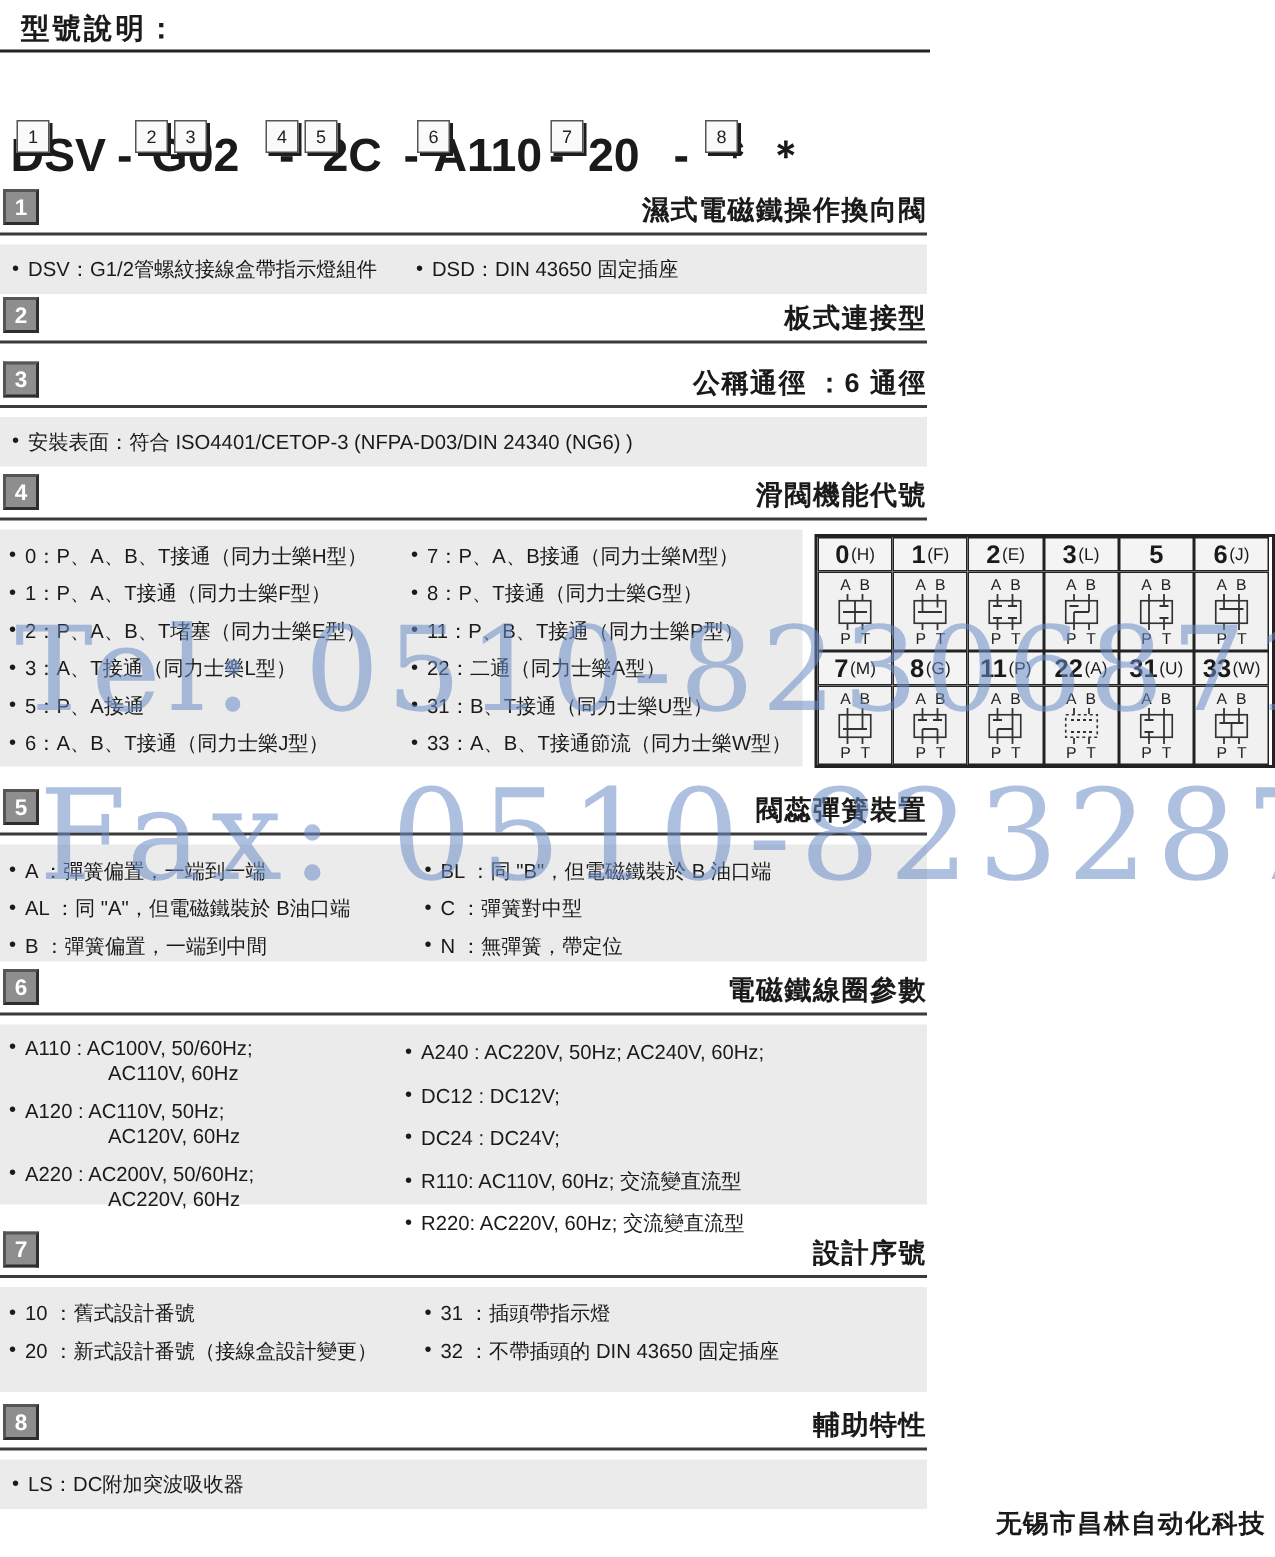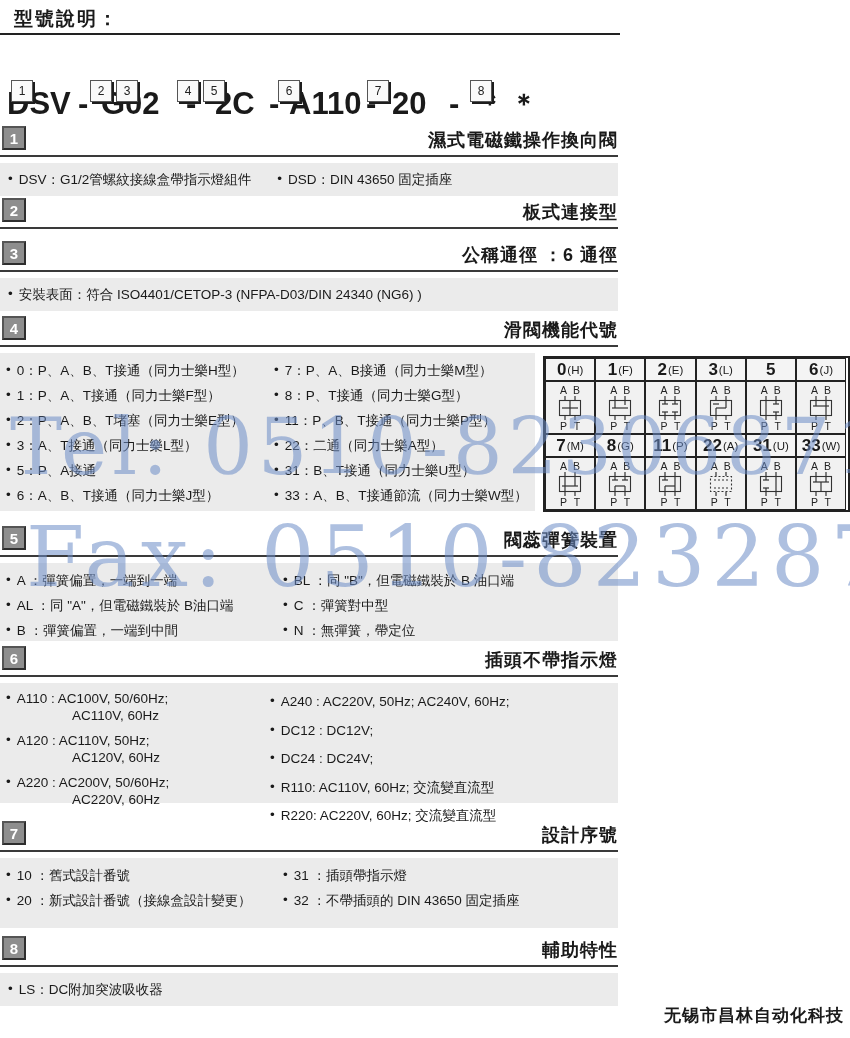--- a/index.html
+++ b/index.html
@@ -485,21 +485,21 @@
           <div class="bullet"><span class="dot">•</span><span class="btext">BL ：同 "B"，但電磁鐵裝於 B 油口端</span></div>
           <div class="bullet"><span class="dot">•</span><span class="btext">C ：彈簧對中型</span></div>
           <div class="bullet"><span class="dot">•</span><span class="btext">N ：無彈簧，帶定位</span></div>
         </div>
     </div>
   </section>
 
   <section class="sec s6">
     <div class="sec-head">
       <div class="sec-num">6</div>
-      <div class="sec-title">插頭不帶指示燈</div>
+      <div class="sec-title">電磁鐵線圈參數</div>
     </div>
     <div class="cols">
       <div class="col">
           <div class="bullet"><span class="dot">•</span><span class="btext">A110 :  AC100V, 50/60Hz;</span><div class="line2">AC110V, 60Hz</div></div>
           <div class="bullet"><span class="dot">•</span><span class="btext">A120 :  AC110V, 50Hz;</span><div class="line2">AC120V, 60Hz</div></div>
           <div class="bullet"><span class="dot">•</span><span class="btext">A220 :  AC200V, 50/60Hz;</span><div class="line2">AC220V, 60Hz</div></div>
         </div>
       <div class="col">
           <div class="bullet"><span class="dot">•</span><span class="btext">A240 :  AC220V, 50Hz; AC240V, 60Hz;</span></div>
           <div class="bullet"><span class="dot">•</span><span class="btext">DC12 : DC12V;</span></div>

